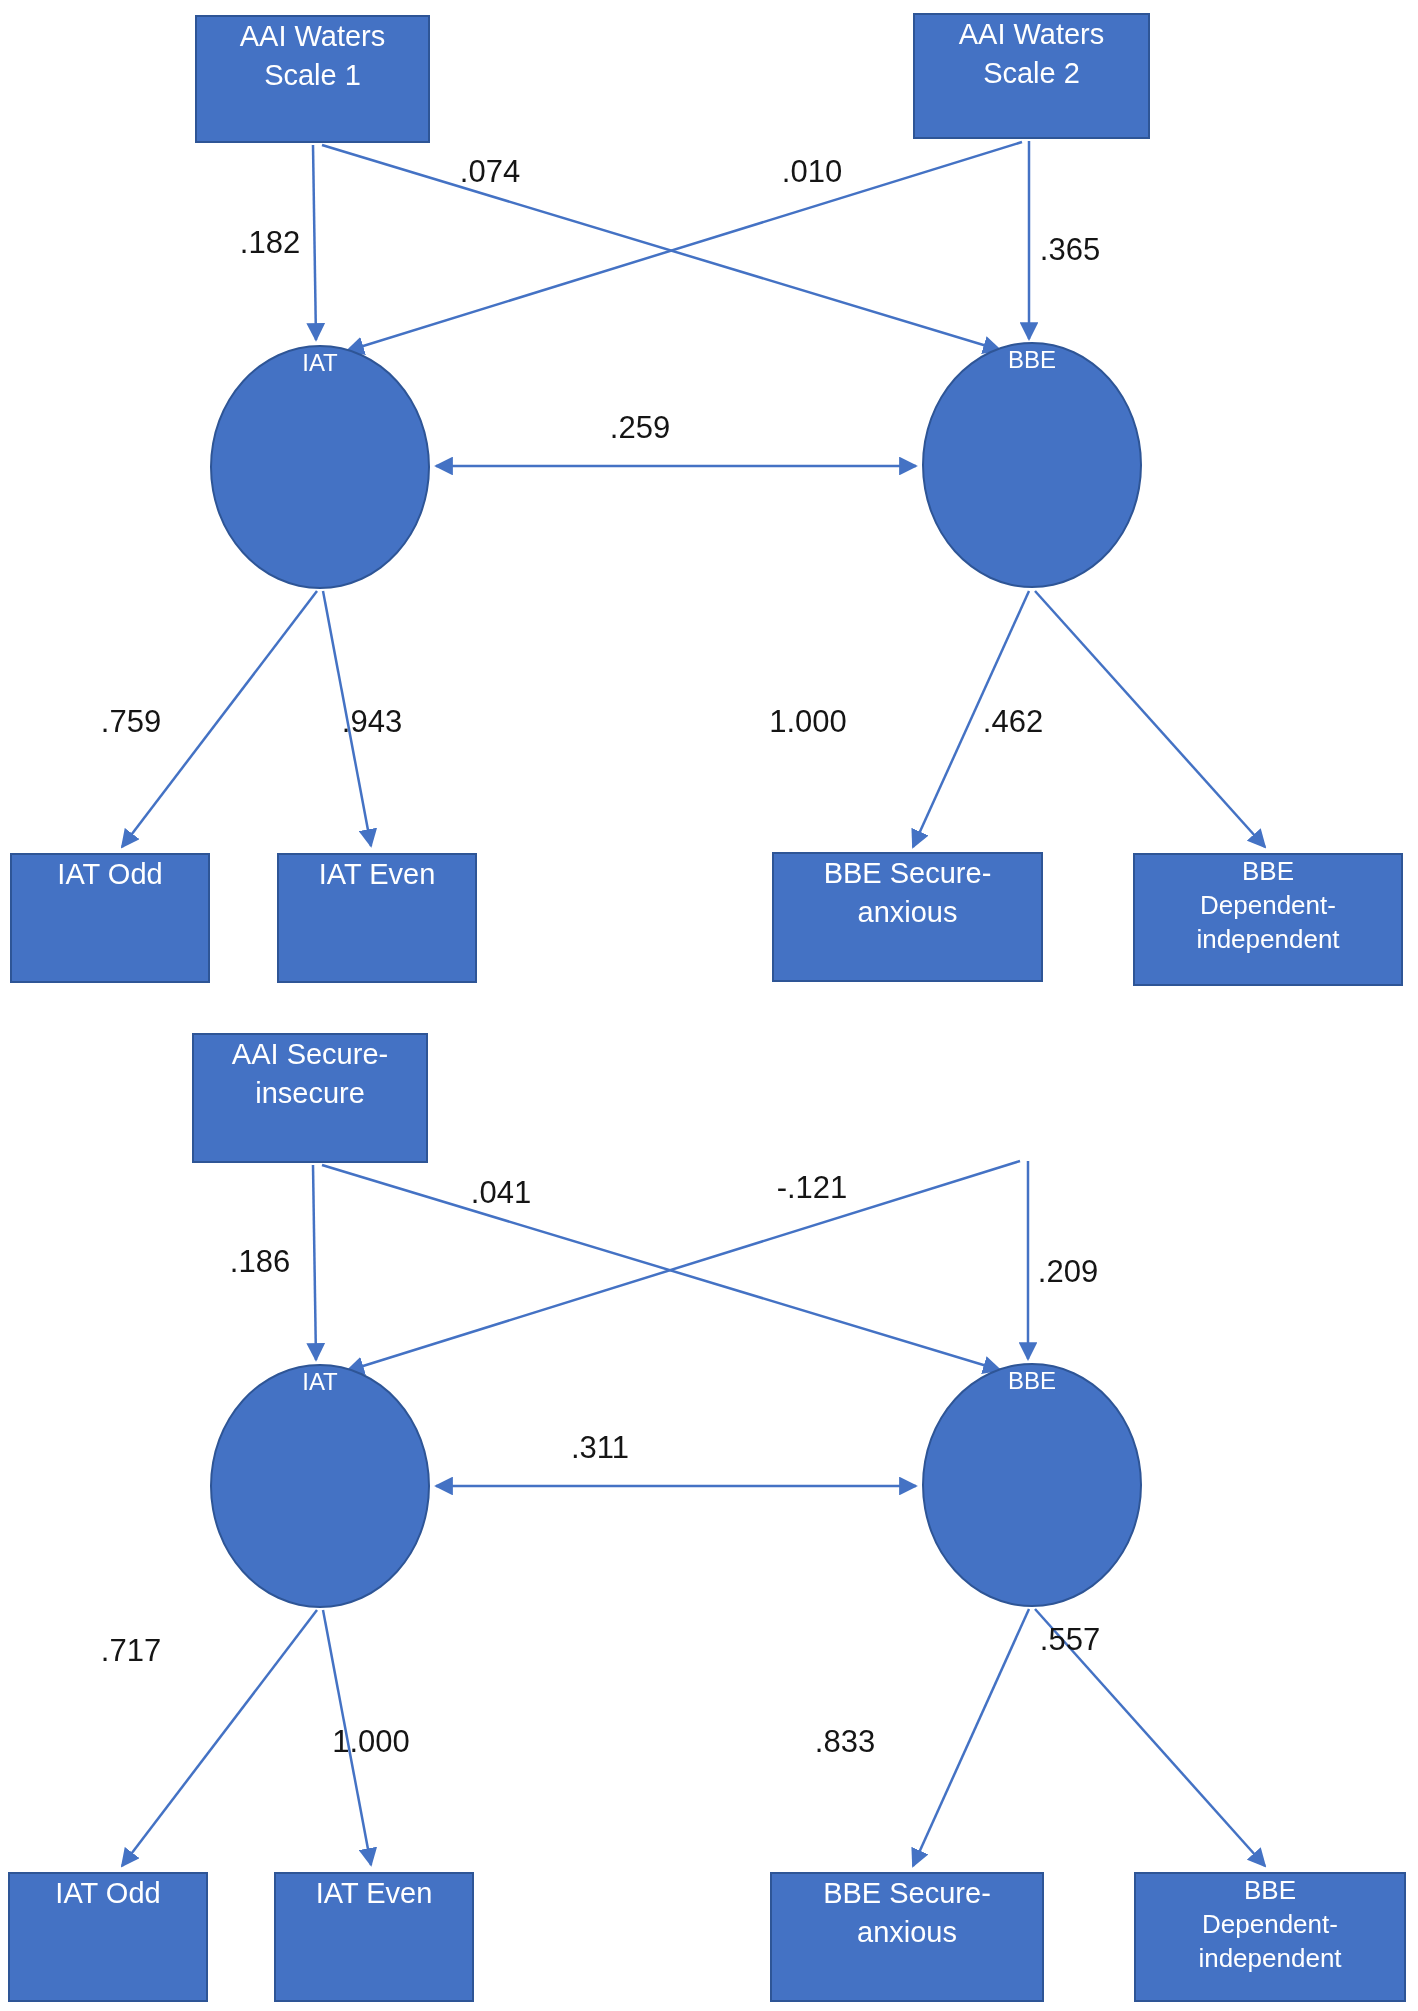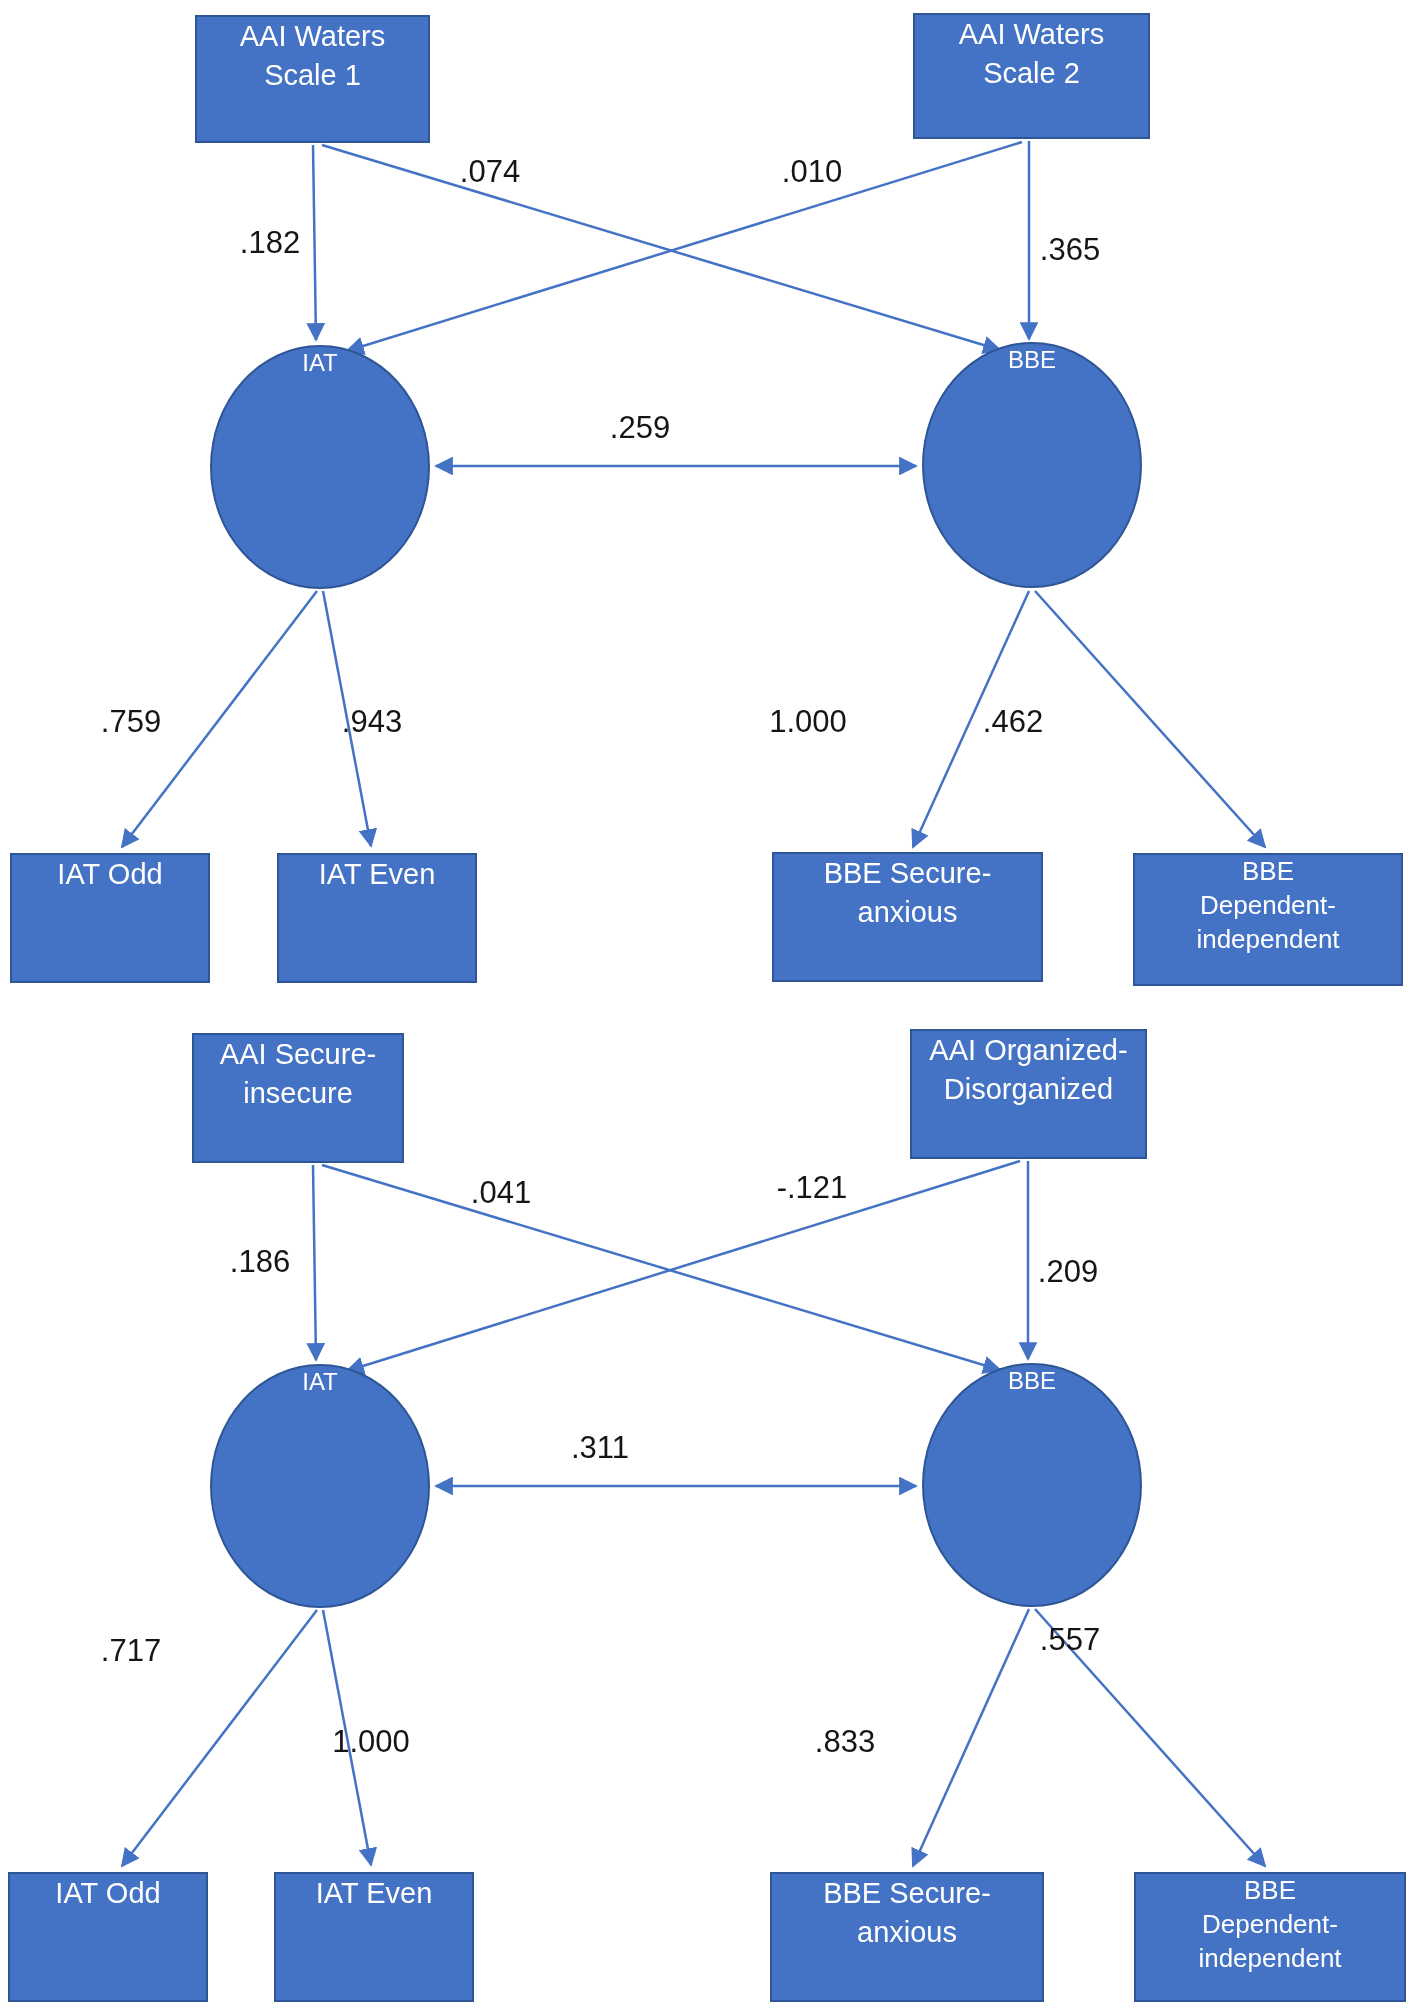--- a/index.html
+++ b/index.html
@@ -99,27 +99,23 @@
   <div class="coef" style="left:270px;top:243px">.182</div>
   <div class="coef" style="left:490px;top:172px">.074</div>
   <div class="coef" style="left:812px;top:172px">.010</div>
   <div class="coef" style="left:1070px;top:250px">.365</div>
   <div class="coef" style="left:640px;top:428px">.259</div>
   <div class="coef" style="left:131px;top:722px">.759</div>
   <div class="coef" style="left:372px;top:722px">.943</div>
   <div class="coef" style="left:808px;top:722px">1.000</div>
   <div class="coef" style="left:1013px;top:722px">.462</div>
 
-  <div class="node" style="left:192px;top:1033px;width:212px;height:130px">
+  <div class="node" style="left:192px;top:1033px;width:236px;height:130px">
     <span>AAI Secure-
 insecure</span>
-  </div>
-  <div class="node" style="left:910px;top:1029px;width:237px;height:130px">
-    <span>AAI Organized-
-Disorganized</span>
   </div>
 
   <div class="node ellipse" style="left:210px;top:1364px;width:220px;height:244px">
     <span>IAT</span>
   </div>
   <div class="node ellipse" style="left:922px;top:1363px;width:220px;height:244px">
     <span>BBE</span>
   </div>
 
   <div class="node" style="left:8px;top:1872px;width:200px;height:130px">

